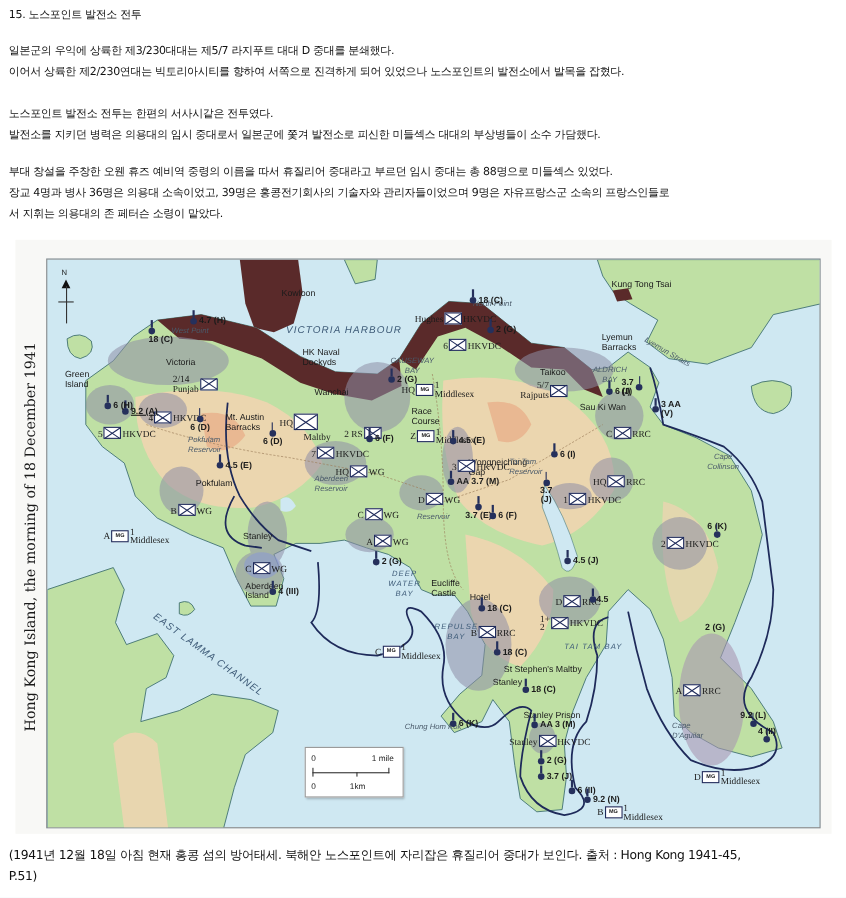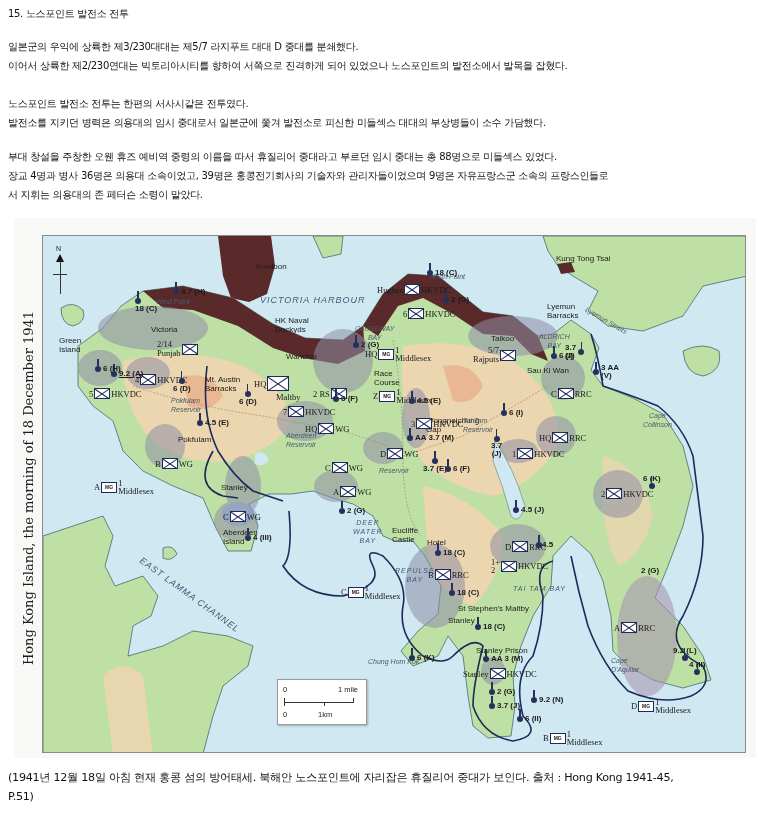--- a/index.html
+++ b/index.html
@@ -505,21 +505,21 @@
       <span>2 (G)</span>
     </div>
   <div class="gun" style="left:446px;top:465px;">
       <span class="dot"></span>
       <span>3.7 (J)</span>
     </div>
   <div class="gun" style="left:474px;top:478px;">
       <span class="dot"></span>
       <span>6 (II)</span>
     </div>
-  <div class="gun" style="left:440px;top:459px;padding-left:48px;">
+  <div class="gun" style="left:440px;top:486px;padding-left:48px;">
       <span class="dot"></span>
       <span>9.2 (N)</span>
     </div>
   <div class="gun" style="left:630px;top:410px;flex-direction:column;gap:0;">
       <span>9.2 (L)</span>
       <span class="dot"></span>
     </div>
   <div class="gun" style="left:646px;top:424px;flex-direction:column;gap:0;">
       <span>4 (II)</span>
       <span class="dot"></span>

